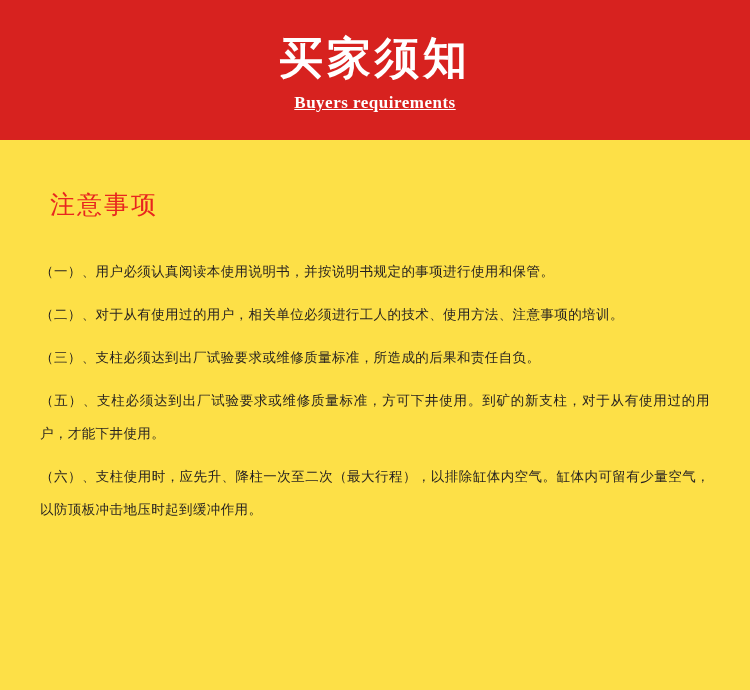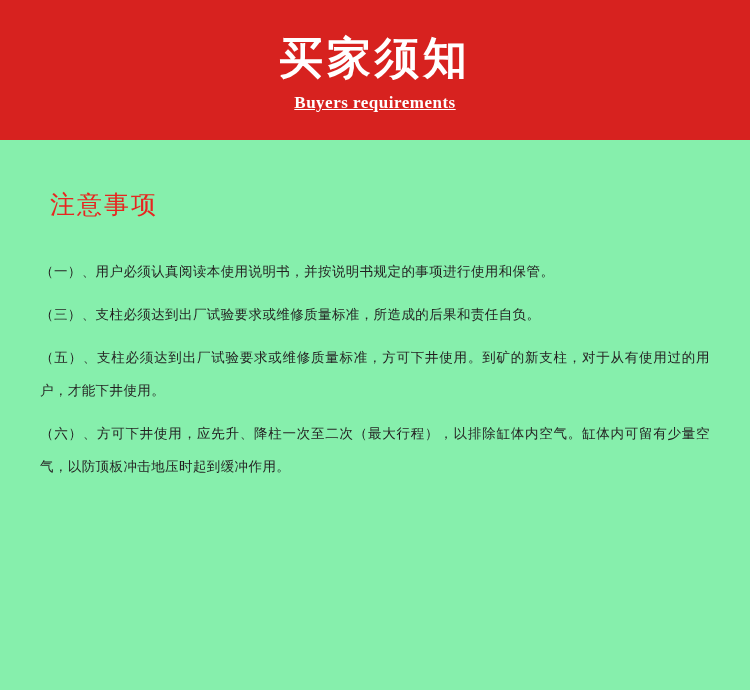--- a/index.html
+++ b/index.html
@@ -10,21 +10,21 @@
     width: 750px;
     height: 690px;
     background: #ffffff;
     font-family: "Liberation Sans", sans-serif;
     overflow: hidden;
   }
   .page {
     width: 750px;
     height: 690px;
     position: relative;
-    background: #86efac;
+    background: #fde047;
   }
   .banner {
     width: 750px;
     height: 140px;
     background: #d7221f;
     display: flex;
     flex-direction: column;
     align-items: center;
     justify-content: center;
     box-sizing: border-box;
@@ -83,19 +83,20 @@
   <div class="banner">
     <div class="banner-title">买家须知</div>
     <div class="banner-subtitle">Buyers requirements</div>
   </div>
 
   <div class="content">
     <div class="section-heading">注意事项</div>
 
     <ul class="notice-list">
       <li class="notice-item">（一）、用户必须认真阅读本使用说明书，并按说明书规定的事项进行使用和保管。</li>
+      <li class="notice-item">（二）、对于从有使用过的用户，相关单位必须进行工人的技术、使用方法、注意事项的培训。</li>
       <li class="notice-item">（三）、支柱必须达到出厂试验要求或维修质量标准，所造成的后果和责任自负。</li>
       <li class="notice-item">（五）、支柱必须达到出厂试验要求或维修质量标准，方可下井使用。到矿的新支柱，对于从有使用过的用户，才能下井使用。</li>
-      <li class="notice-item">（六）、方可下井使用，应先升、降柱一次至二次（最大行程），以排除缸体内空气。缸体内可留有少量空气，以防顶板冲击地压时起到缓冲作用。</li>
+      <li class="notice-item">（六）、支柱使用时，应先升、降柱一次至二次（最大行程），以排除缸体内空气。缸体内可留有少量空气，以防顶板冲击地压时起到缓冲作用。</li>
     </ul>
   </div>
 
 </div>
 
 </body></html>

